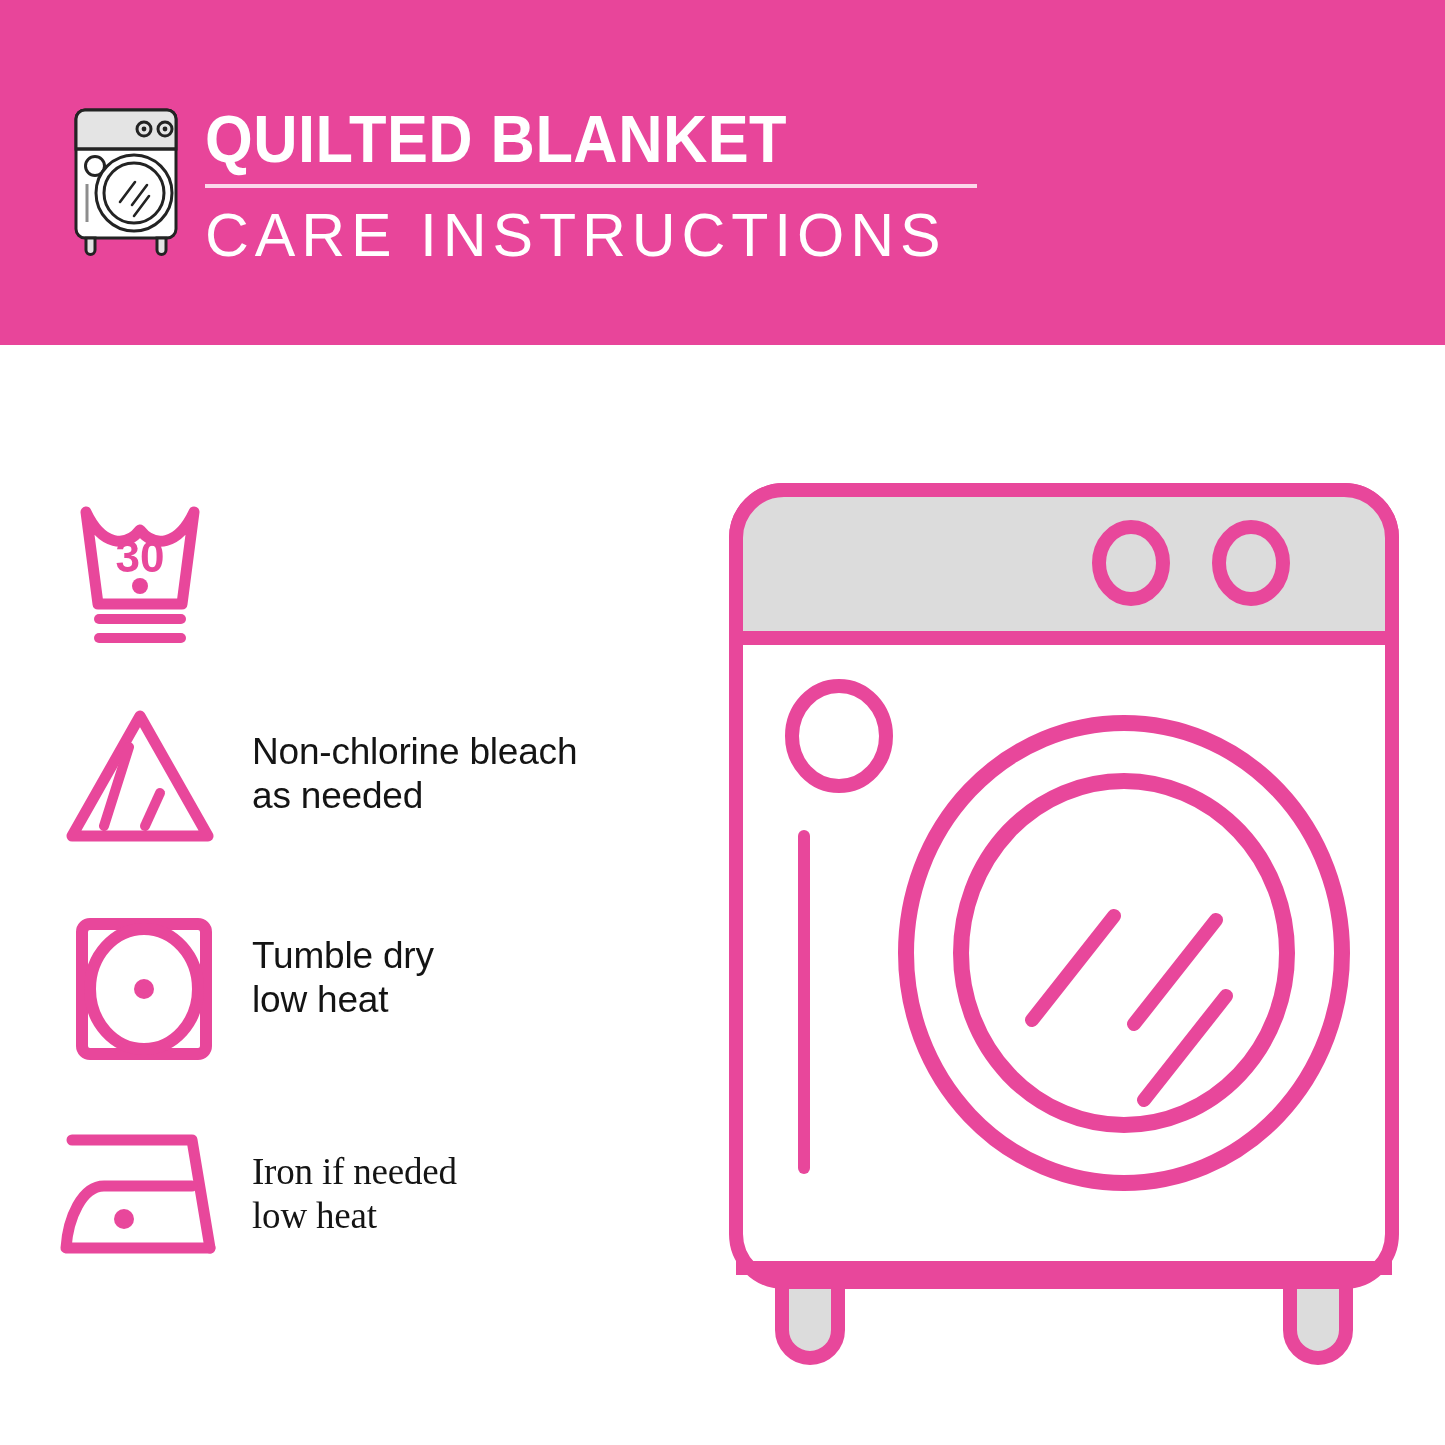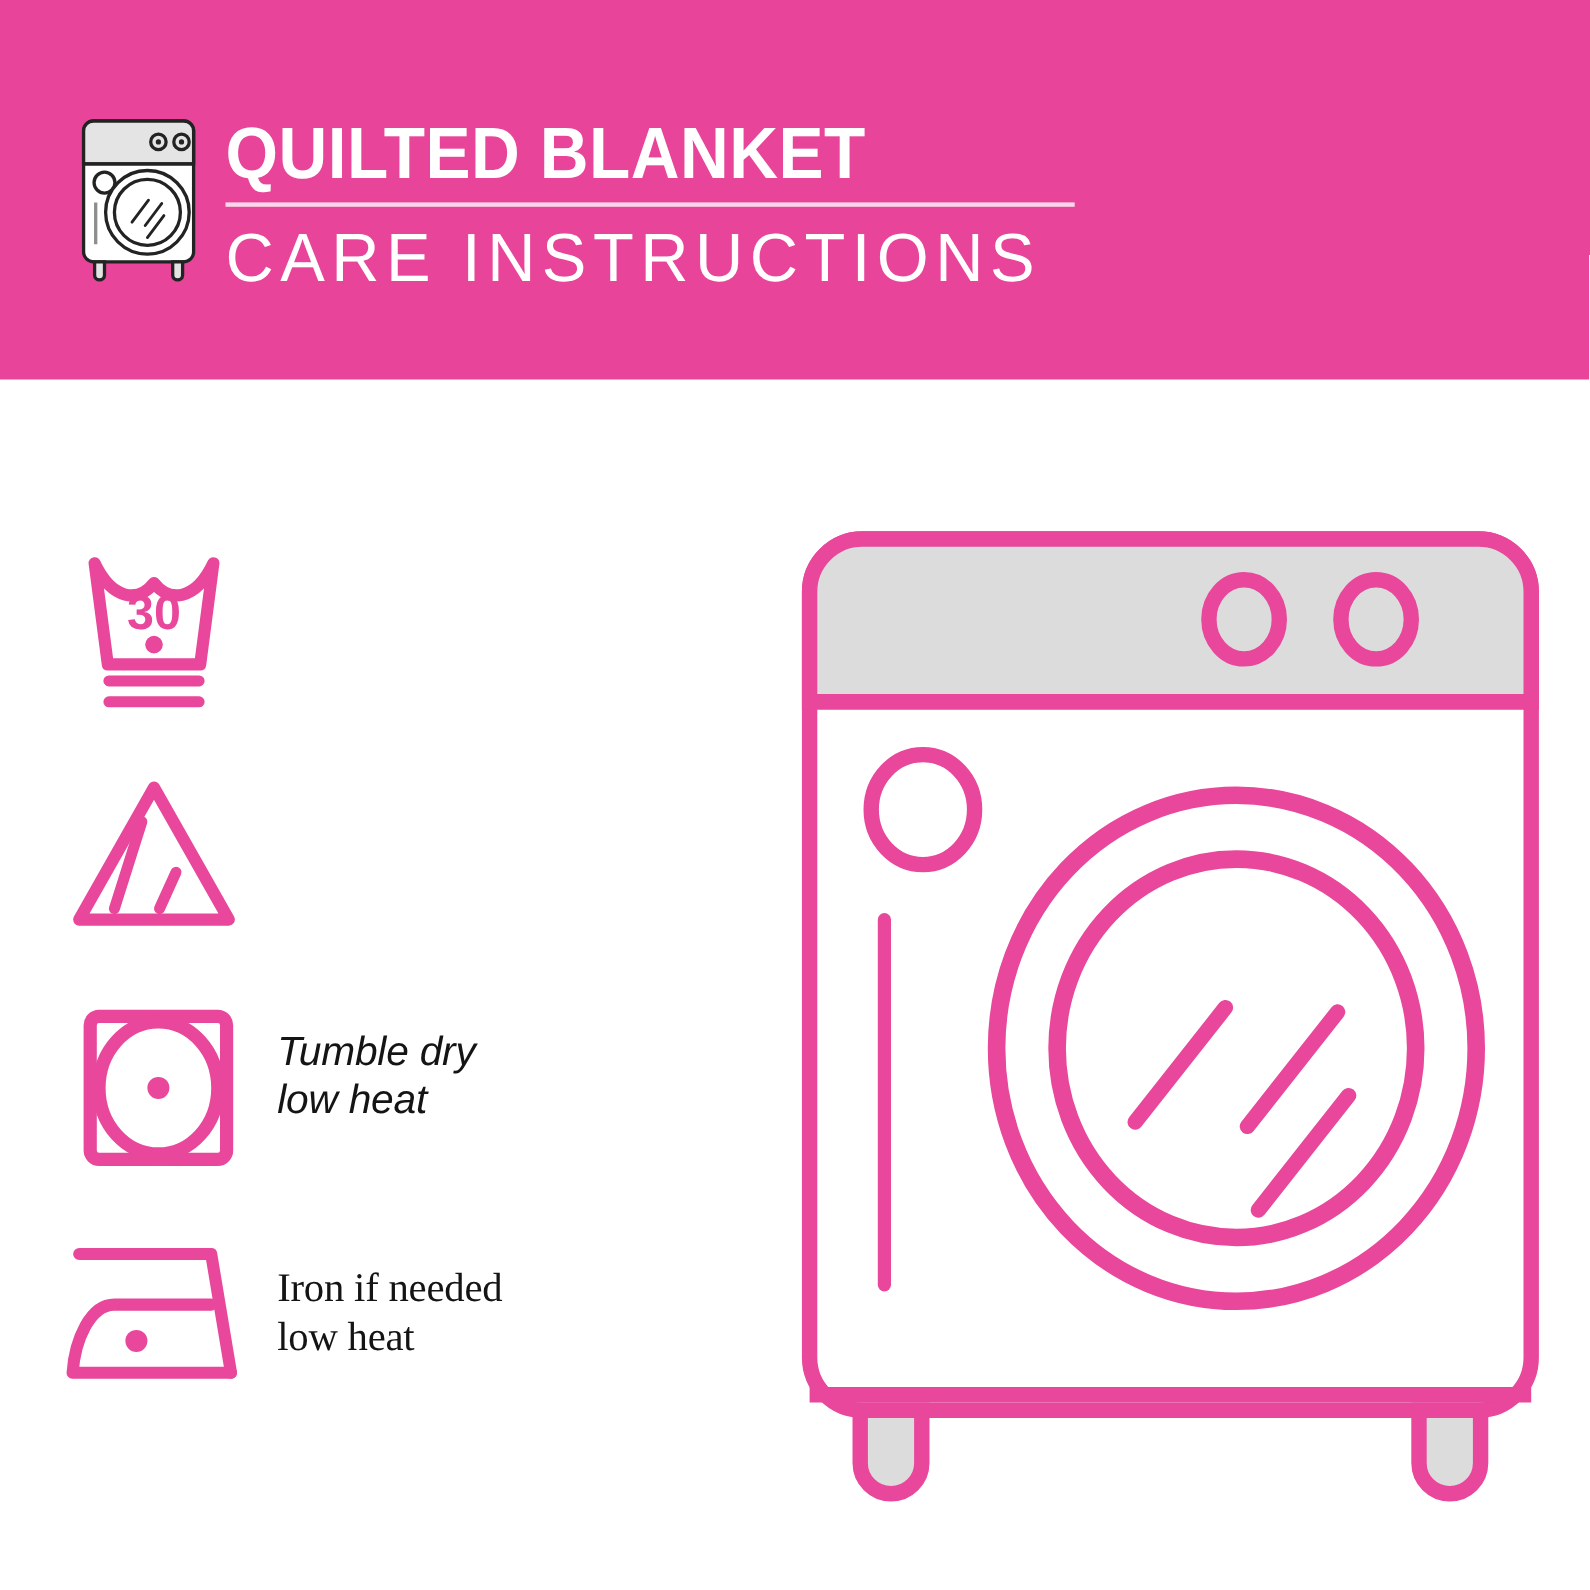--- a/index.html
+++ b/index.html
@@ -97,21 +97,21 @@
     padding-left: 22px;
     padding-top: 22px;
     font-family: "Liberation Sans", sans-serif;
     font-size: 37px;
     line-height: 44px;
     color: #141414;
     letter-spacing: -0.2px;
     white-space: pre-line;
   }
   .care-row.row-bleach .care-label { padding-top: 32px; }
-  .care-row.row-dry .care-label { padding-top: 28px; font-style: italic; }
+  .care-row.row-dry .care-label { padding-top: 28px; }
   .care-row.row-iron .care-label { padding-top: 36px; font-family: Liberation Serif, serif; }
 
   
   #washer {
     position: absolute;
     left: 714px;
     top: 468px;
     width: 700px;
     height: 900px;
   }
@@ -181,20 +181,22 @@
     <div class="care-row row-bleach">
       <div class="care-icon">
         <svg viewBox="0 0 170 165" width="170" height="165" aria-hidden="true">
 
           <path d="M80 18 L148 138 L12 138 Z" fill="none" stroke="#e8479b" stroke-width="11" stroke-linejoin="round"></path>
 
           <line x1="69" y1="49" x2="44" y2="128" stroke="#e8479b" stroke-width="10" stroke-linecap="round"></line>
           <line x1="100" y1="95" x2="85" y2="128" stroke="#e8479b" stroke-width="10" stroke-linecap="round"></line>
         </svg>
       </div>
+      <div class="care-label">Non-chlorine bleach
+as needed</div>
     </div>
 
     <div class="care-row row-dry">
       <div class="care-icon">
         <svg viewBox="0 0 170 165" width="170" height="165" aria-hidden="true">
 
           <rect x="22" y="18" width="124" height="130" rx="8" fill="none" stroke="#e8479b" stroke-width="12"></rect>
 
           <ellipse cx="84" cy="83" rx="54" ry="60" fill="none" stroke="#e8479b" stroke-width="12"></ellipse>
 

